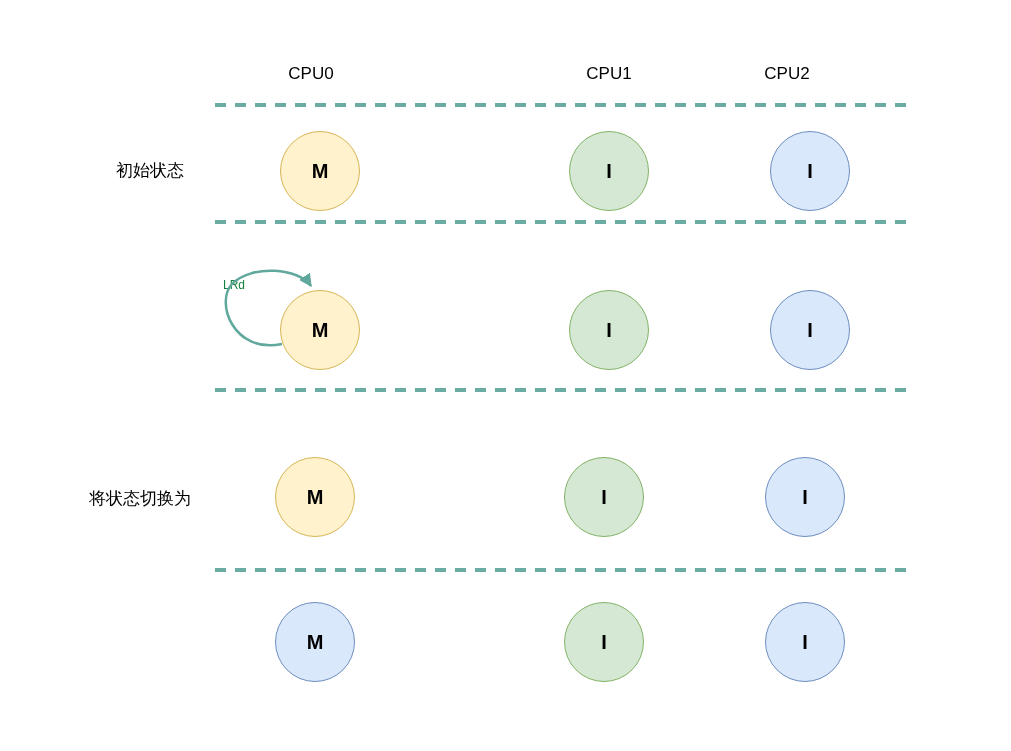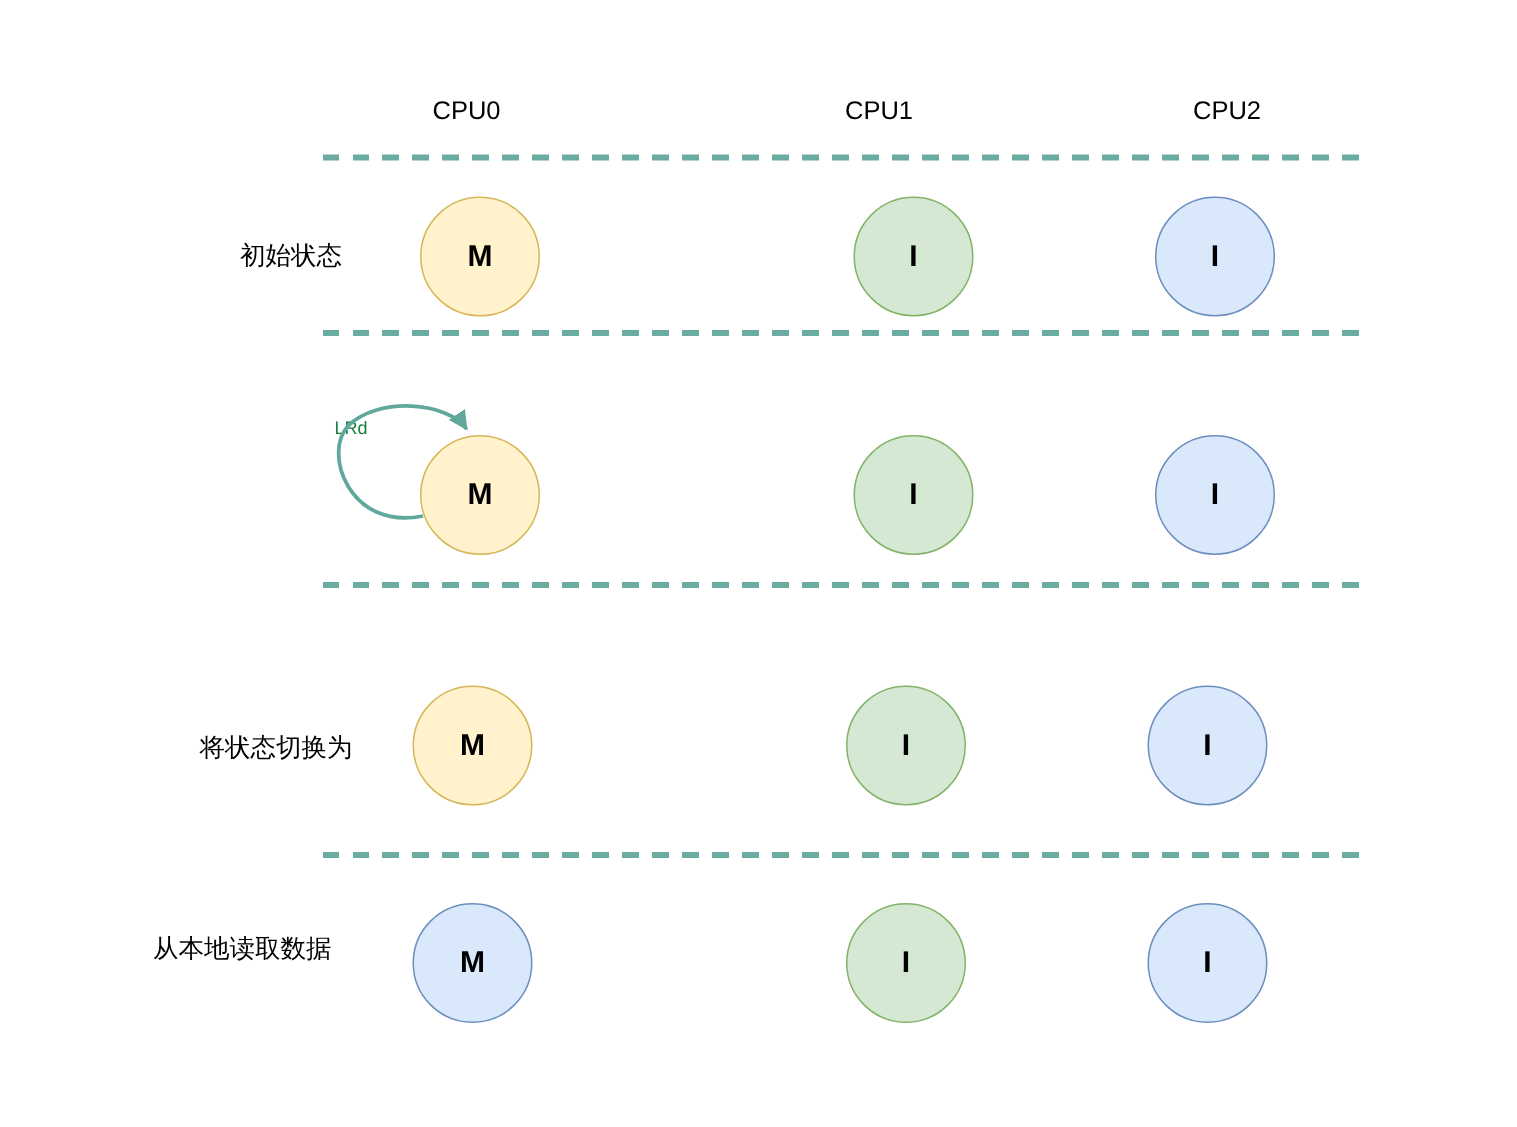--- a/index.html
+++ b/index.html
@@ -31,21 +31,20 @@
       transparent 20px);
   }
   .row-label {
     position: absolute;
     width: 180px;
     text-align: center;
     font-size: 17px;
     line-height: 23px;
     color: #000;
     white-space: nowrap;
-    margin-left: 44px;
   }
   .circle {
     position: absolute;
     width: 80px;
     height: 80px;
     border-radius: 50%;
     border: 1px solid #999;
     display: flex;
     align-items: center;
     justify-content: center;
@@ -75,32 +74,31 @@
     height: 110px;
     color: var(--arrow-color, #60A89B);
   }
 </style>
 </head>
 <body>
 
 <div class="canvas">
 
   <div class="col-header" style="left:261px">CPU0</div>
-  <div class="col-header" style="left:536px">CPU1</div>
-  <div class="col-header" style="left:768px">CPU2</div>
+  <div class="col-header" style="left:559px">CPU1</div>
+  <div class="col-header" style="left:737px">CPU2</div>
 
   <div class="separator" style="top:103px"></div>
   <div class="separator" style="top:220px"></div>
   <div class="separator" style="top:388px"></div>
   <div class="separator" style="top:568px"></div>
 
   <div class="row-label" style="left:60px; top:159px">初始状态</div>
   <div class="row-label" style="left:50px; top:487px">将状态切换为</div>
   <div class="row-label" style="left:25px; top:621px; width:185px">
-    <div>从本地读取数据</div>
   </div>
 
   <div class="circle fill-yellow" style="left:280px; top:131px">
     <span class="letter">M</span>
   </div>
   <div class="circle fill-green" style="left:569px; top:131px">
     <span class="letter">I</span>
   </div>
   <div class="circle fill-blue" style="left:770px; top:131px">
     <span class="letter">I</span>

